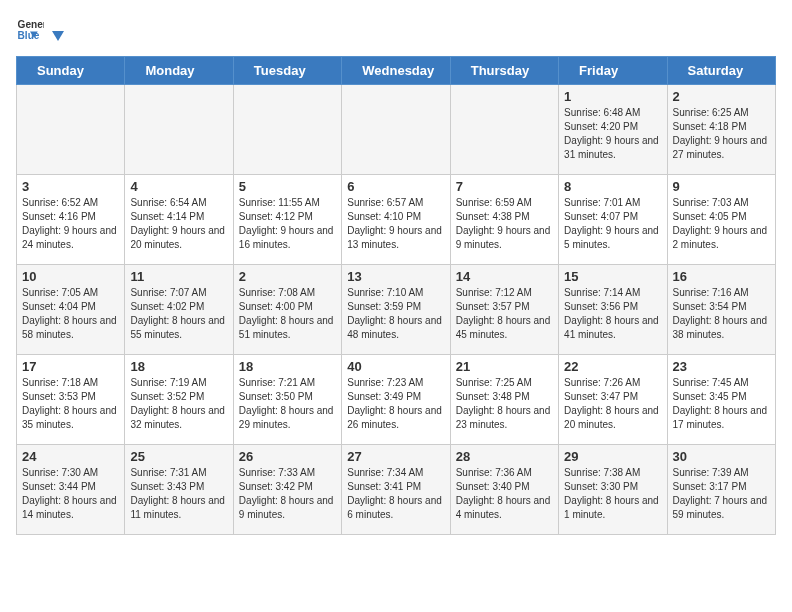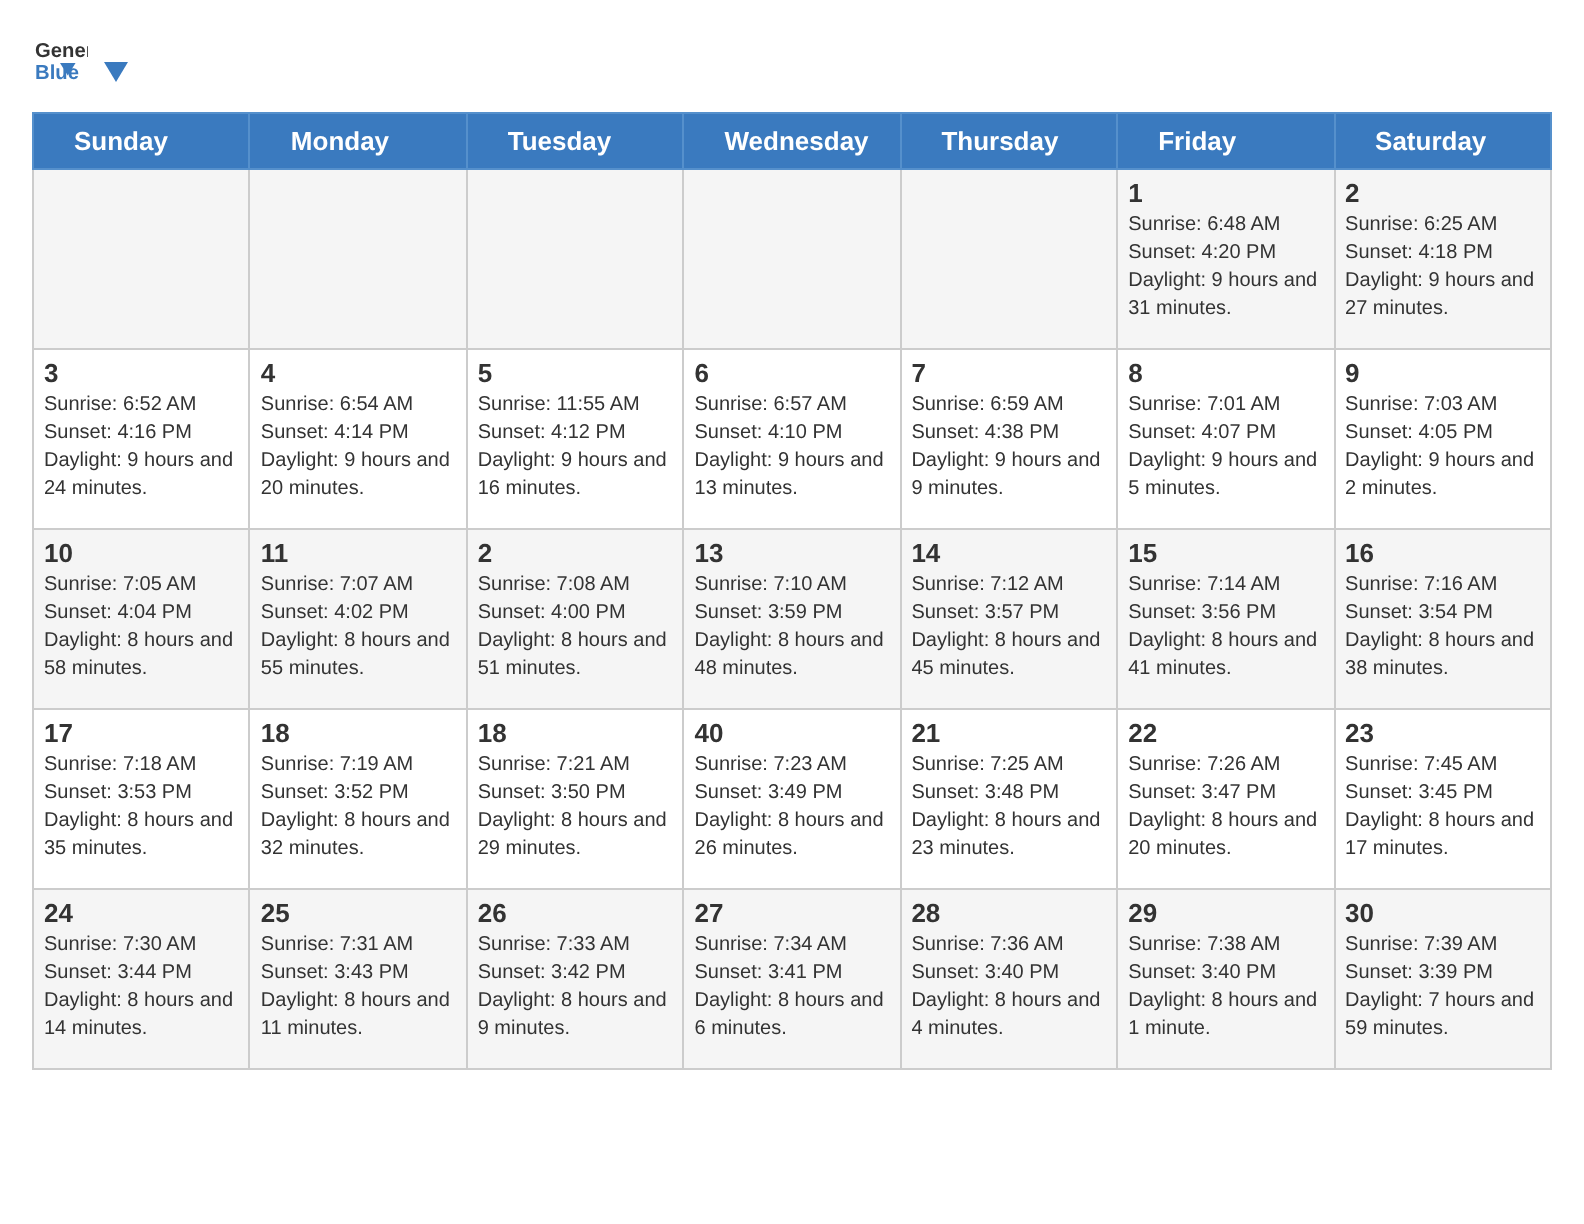--- a/index.html
+++ b/index.html
@@ -297,24 +297,24 @@
         </td>
         <td>
           <span class="day-number">28</span>
           <div class="day-info">Sunrise: 7:36 AM
 Sunset: 3:40 PM
 Daylight: 8 hours and 4 minutes.</div>
         </td>
         <td>
           <span class="day-number">29</span>
           <div class="day-info">Sunrise: 7:38 AM
-Sunset: 3:40 PM
+Sunset: 3:30 PM
 Daylight: 8 hours and 1 minute.</div>
         </td>
         <td>
           <span class="day-number">30</span>
           <div class="day-info">Sunrise: 7:39 AM
-Sunset: 3:39 PM
+Sunset: 3:17 PM
 Daylight: 7 hours and 59 minutes.</div>
         </td>
       </tr>
     </tbody>
 </table>
 
 </body></html>

